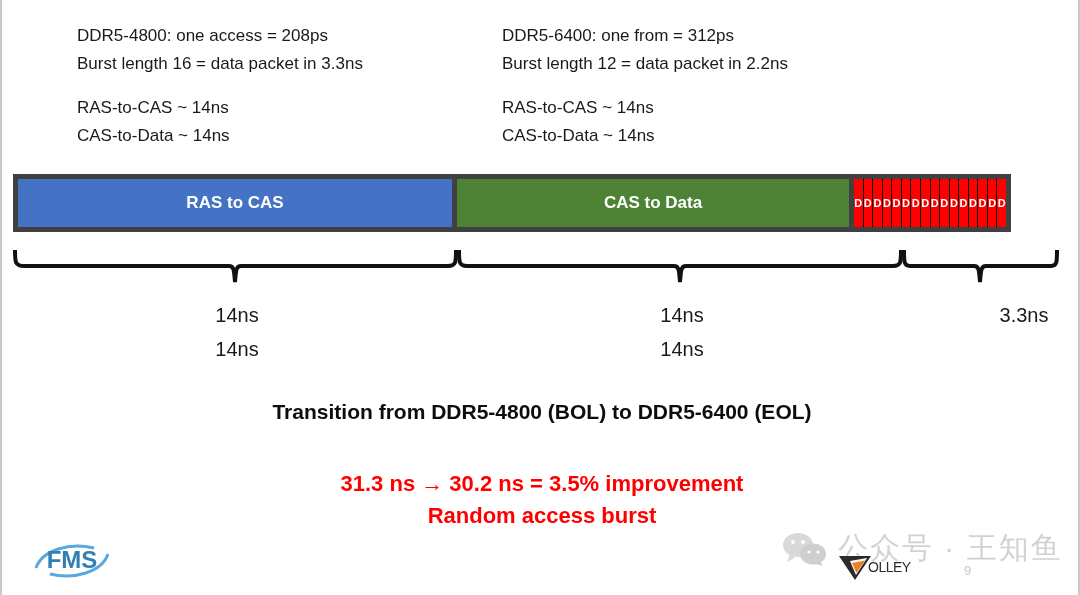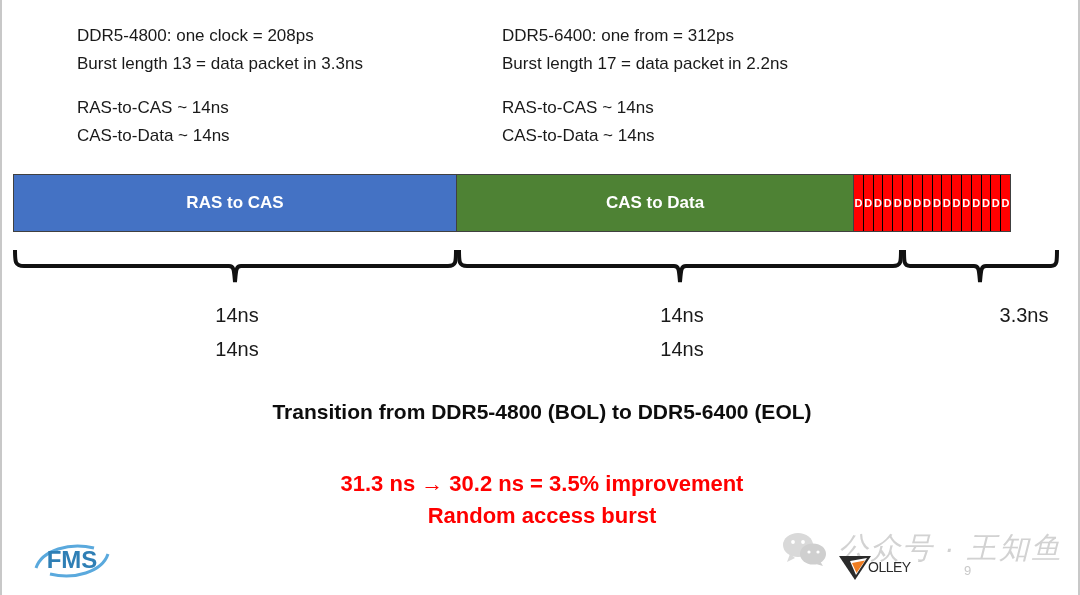--- a/index.html
+++ b/index.html
@@ -46,21 +46,21 @@
   }
   .seg {
     position: relative;
     display: flex;
     align-items: center;
     justify-content: center;
     color: #ffffff;
     font-size: 17px;
     font-weight: bold;
     box-sizing: border-box;
-    border: 1px solid #404040;
+    border: 5px solid #404040;
   }
   .seg-ras  { background: #4472c4; width: 444px; }
   .seg-cas  { background: #4e8234; width: 397px; border-left: none; }
   .seg-data {
     background: #ff0000;
     width: 157px;
     border-left: none;
     padding: 0;
     overflow: hidden;
   }
@@ -154,45 +154,45 @@
     position: absolute;
     left: 780px;
     top: 528px;
     display: flex;
     align-items: center;
     color: #d2d2d2;
     font-size: 30px;
     letter-spacing: 2px;
     white-space: nowrap;
   }
-  #wechat-watermark .wm-text { margin-left: 10px; font-style: italic; }
+  #wechat-watermark .wm-text { margin-left: 10px; }
   #page-number {
     position: absolute;
     left: 962px;
     top: 563px;
     font-size: 13px;
     color: #c9c9c9;
   }
 </style>
 </head>
 <body>
 
 <div id="slide">
 
   <div class="spec-block spec-left">
-    <div>DDR5-4800: one clock = 208ps</div>
-    <div>Burst length 13 = data packet in 3.3ns</div>
+    <div>DDR5-4800: one access = 208ps</div>
+    <div>Burst length 16 = data packet in 3.3ns</div>
     <div class="spec-gap"></div>
     <div>RAS-to-CAS ~ 14ns</div>
     <div>CAS-to-Data ~ 14ns</div>
   </div>
 
   <div class="spec-block spec-right">
     <div>DDR5-6400: one from = 312ps</div>
-    <div>Burst length 17 = data packet in 2.2ns</div>
+    <div>Burst length 12 = data packet in 2.2ns</div>
     <div class="spec-gap"></div>
     <div>RAS-to-CAS ~ 14ns</div>
     <div>CAS-to-Data ~ 14ns</div>
   </div>
 
   <div id="timeline-bar">
     <div class="seg seg-ras">
       <span>RAS to CAS</span>
     </div>
     <div class="seg seg-cas">

